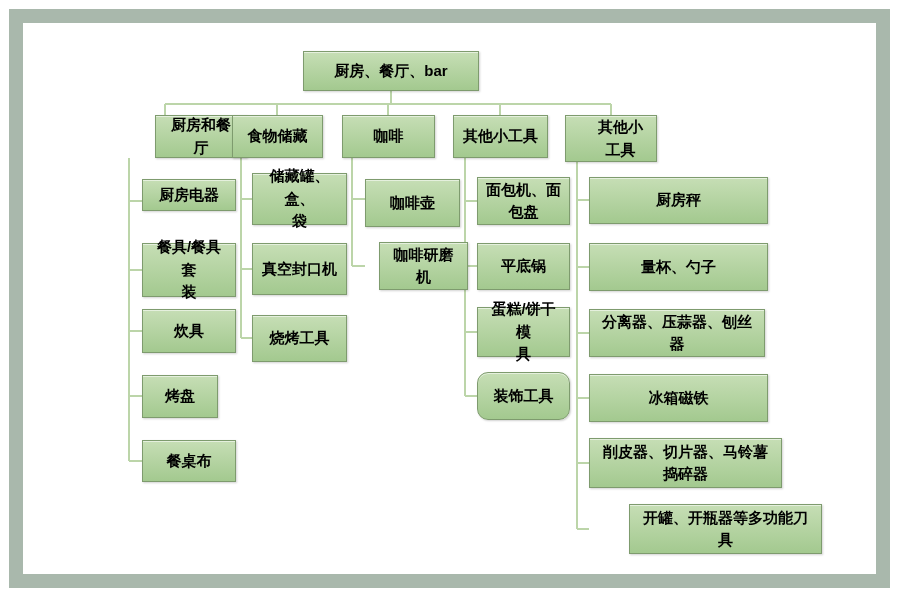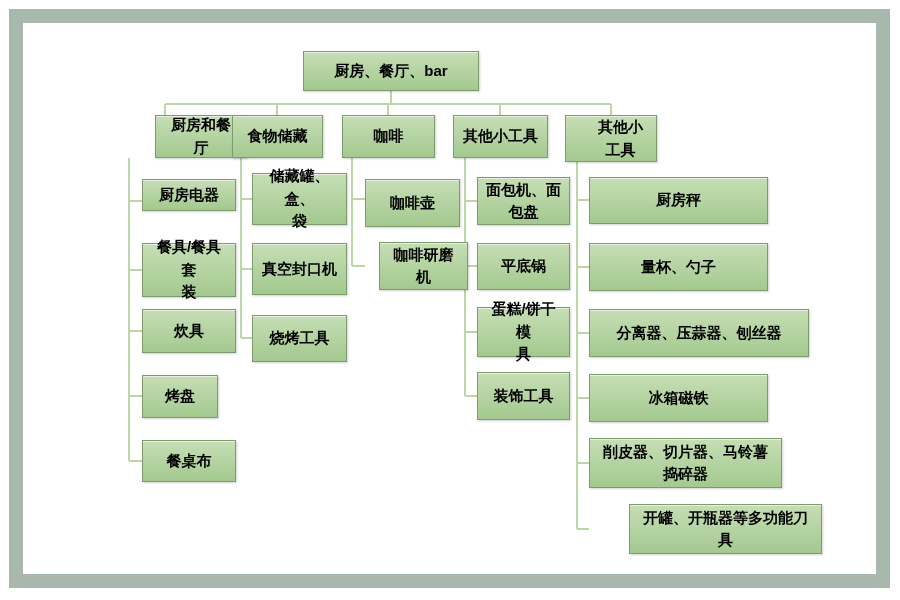--- a/index.html
+++ b/index.html
@@ -68,25 +68,25 @@
   .n-l1-0  { left:252px; top:173px; width:95px;  height:52px; }
   .n-l1-1  { left:252px; top:243px; width:95px;  height:52px; }
   .n-l1-2  { left:252px; top:315px; width:95px;  height:47px; }
   
   .n-l2-0  { left:365px; top:179px; width:95px;  height:48px; }
   .n-l2-1  { left:351px; top:242px; width:89px;  height:48px;margin-left:28px; }
   
   .n-l3-0  { left:477px; top:177px; width:93px;  height:48px; }
   .n-l3-1  { left:477px; top:243px; width:93px;  height:47px; }
   .n-l3-2  { left:477px; top:307px; width:93px;  height:50px; }
-  .n-l3-3  { left:477px; top:372px; width:93px;  height:48px; }
+  .n-l3-3  { left:477px; top:372px; width:93px;  height:48px;border-radius:11px; }
   
   .n-l4-0  { left:589px; top:177px; width:179px; height:47px; }
   .n-l4-1  { left:589px; top:243px; width:179px; height:48px; }
-  .n-l4-2  { left:589px; top:309px; width:220px; height:48px; padding:1px 11px; }
+  .n-l4-2  { left:589px; top:309px; width:176px; height:48px; padding:1px 11px; }
   .n-l4-3  { left:589px; top:374px; width:179px; height:48px; }
   .n-l4-4  { left:589px; top:438px; width:193px; height:50px; padding:1px 4px; }
   .n-l4-5  { left:589px; top:504px; width:193px; height:50px; padding:1px 4px;margin-left:40px; }
 </style>
 </head>
 <body>
 
 <div class="page">
 
   <div class="frame"></div>

